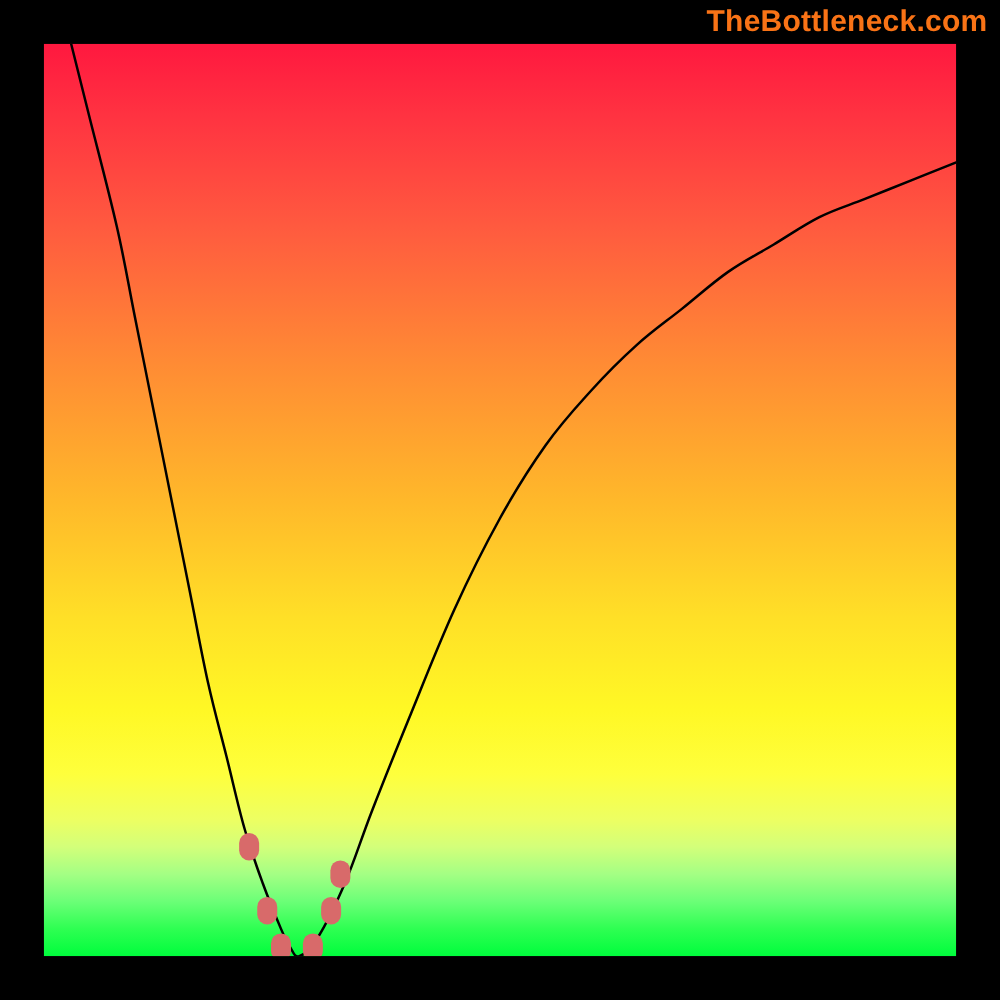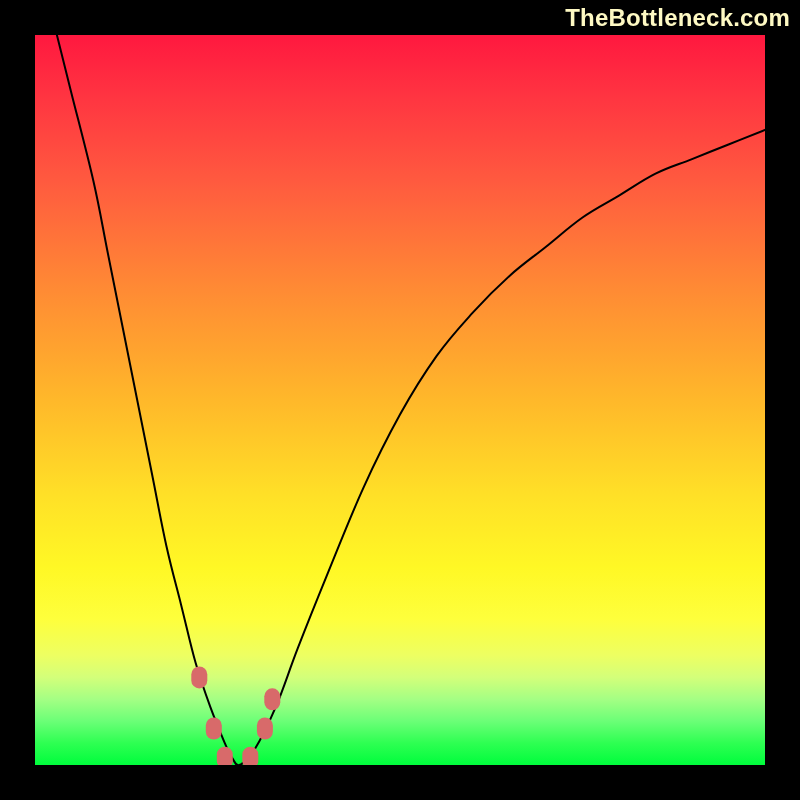--- a/index.html
+++ b/index.html
@@ -18,21 +18,21 @@
     height: 800px;
     background: #000;
   }
   .watermark {
     position: absolute;
     top: 4px;
     right: 10px;
     font-family: Arial, Helvetica, sans-serif;
     font-size: 24px;
     font-weight: 600;
-    color: #fef9c3;
+    color: #f97316;
     letter-spacing: 0.2px;
   }
   .plot-area {
     position: absolute;
     left: 35px;
     top: 35px;
     width: 730px;
     height: 730px;
     overflow: hidden;
   }

